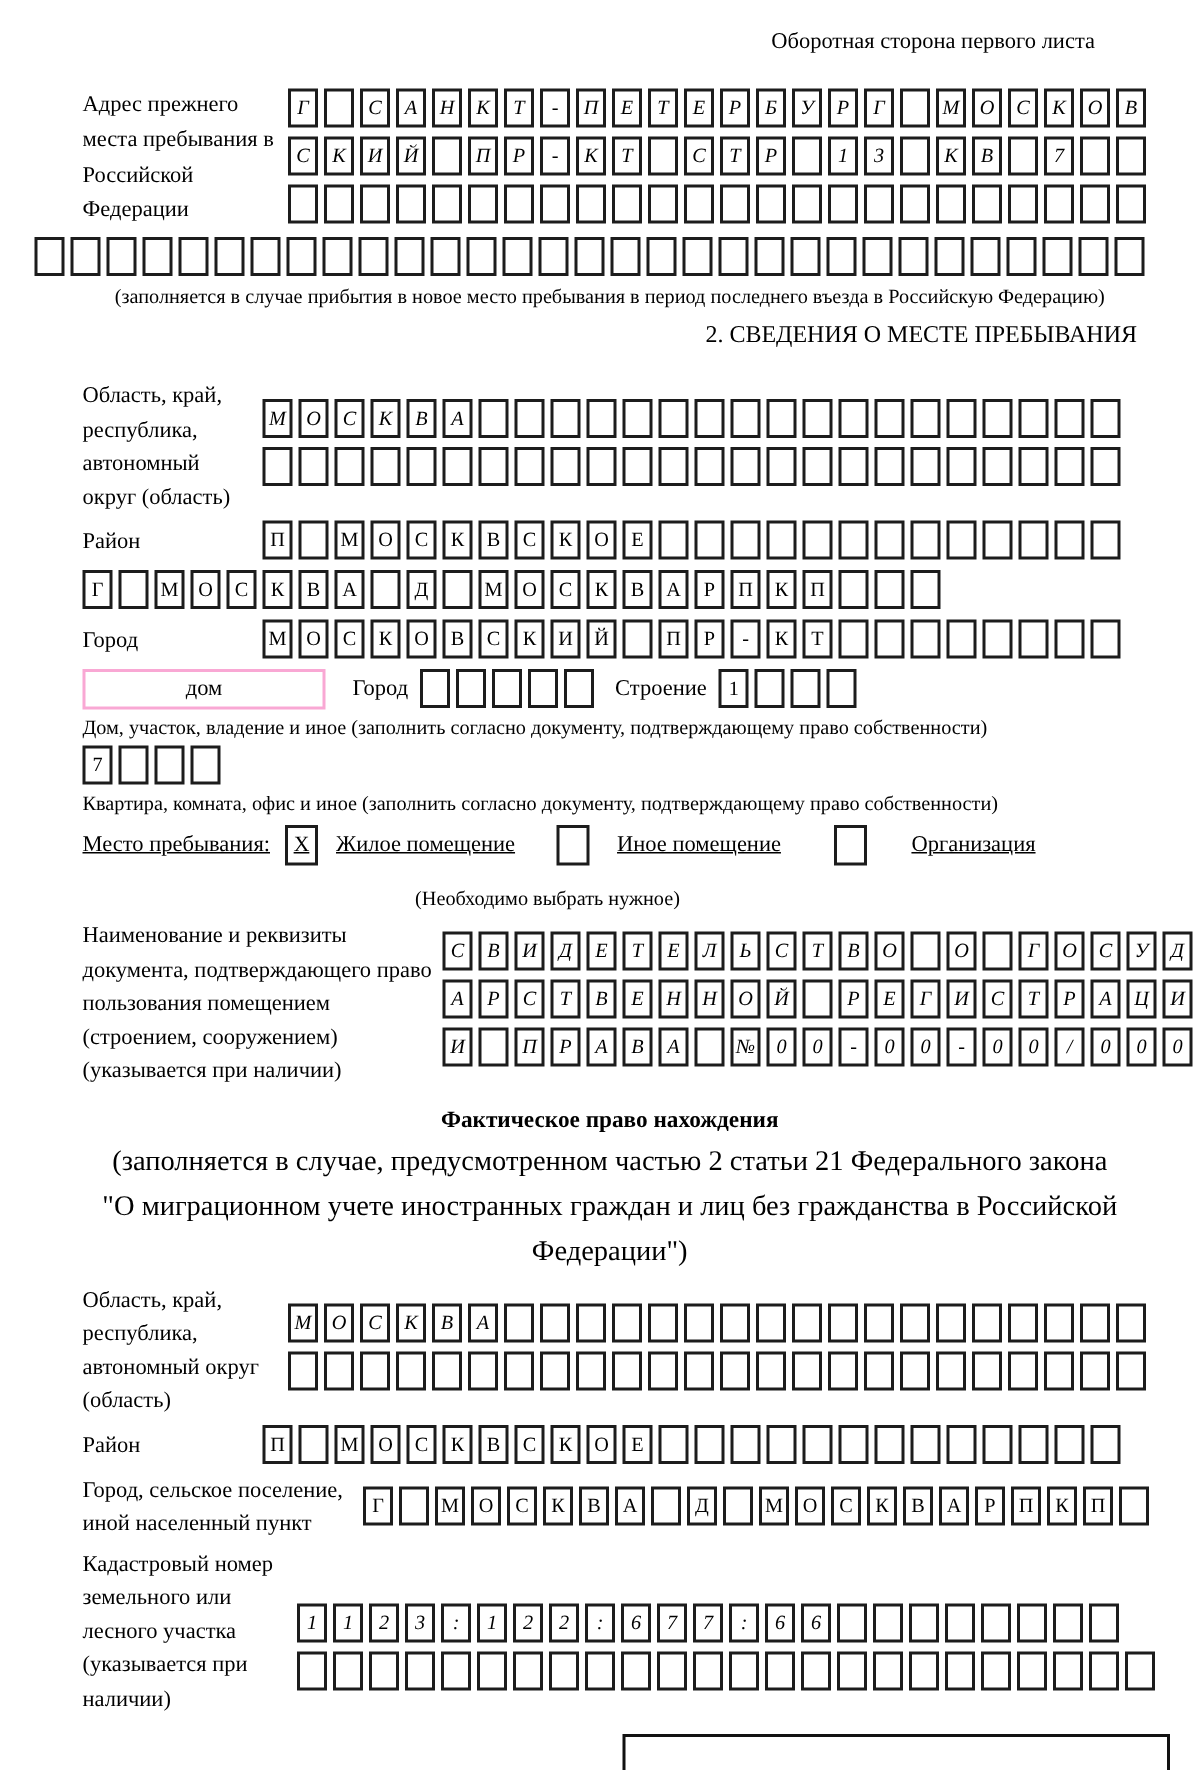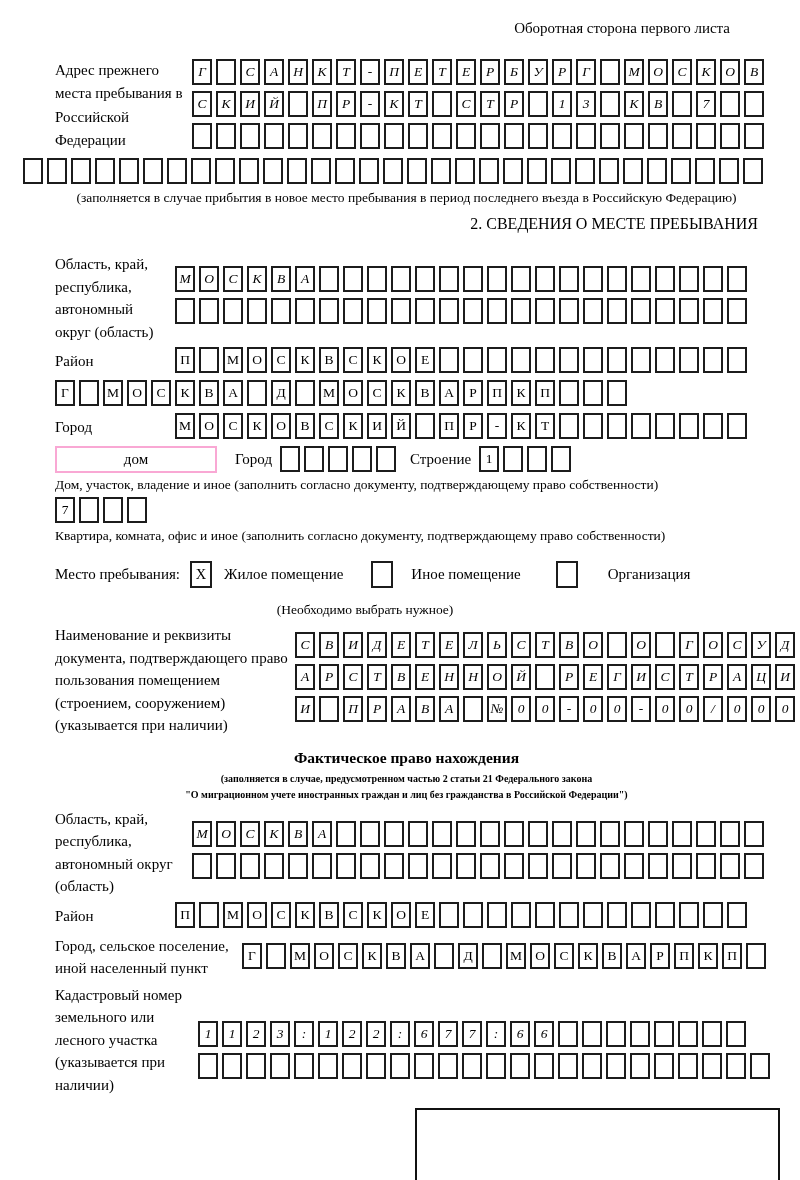--- a/index.html
+++ b/index.html
@@ -42,31 +42,31 @@
 
   .inline-row { display: flex; align-items: flex-start; margin: 2px 0; }
   .wide-box {
     height: 27px; border: 2px solid #f9a8d4; text-align: center;
     font-size: 15px; line-height: 22px; margin-right: 8px; flex-shrink: 0;
   }
   .box-dom { width: 162px; }
   .box-kv { width: 196px; }
   .mid-label { font-size: 15px; line-height: 27px; padding: 0 8px 0 10px; }
 
-  .stay-row { display: flex; align-items: center; margin-top: 17px; font-size: 15px; }
+  .stay-row { display: flex; align-items: center; margin-top: 6px; font-size: 15px; text-decoration: underline; }
   .checkbox {
     width: 22px; height: 27px; border: 2px solid #1c1c1c;
     text-align: center; font-size: 14.5px; line-height: 23px; flex-shrink: 0;
   }
   .gap10 { margin-left: 10px; } .gap12 { margin-left: 12px; }
   .gap28 { margin-left: 28px; } .gap18 { margin-left: 18px; }
   .gap35 { margin-left: 35px; } .gap30 { margin-left: 30px; }
   .choose-note { width: 620px; text-align: center; font-size: 13.5px; margin-top: 14px; }
 
-  .fact-note { text-align: center; font-size: 10px; line-height: 1.6; font-weight: bold; }
+  .fact-note { text-align: center; font-size: 19px; line-height: 1.6; }
 
   .stamp-wrap { margin-top: 12px; }
   .stamp-box { margin-left: 360px; width: 365px; height: 174px; border: 2px solid #111; background: #fff; }
 </style>
 </head>
 <body>
 
 <div class="page">
 
   <div class="header-note">Оборотная сторона первого листа</div>

